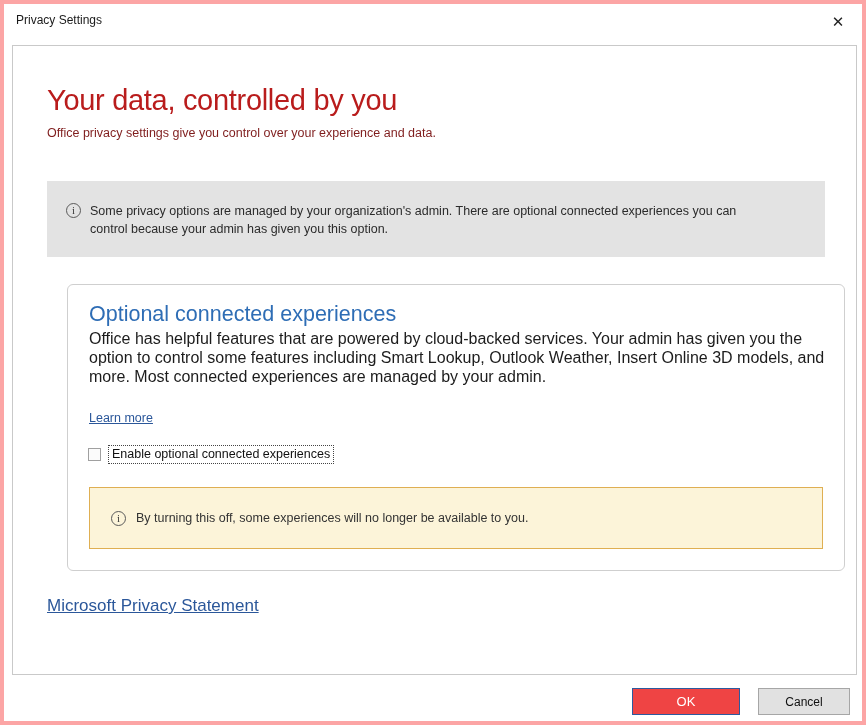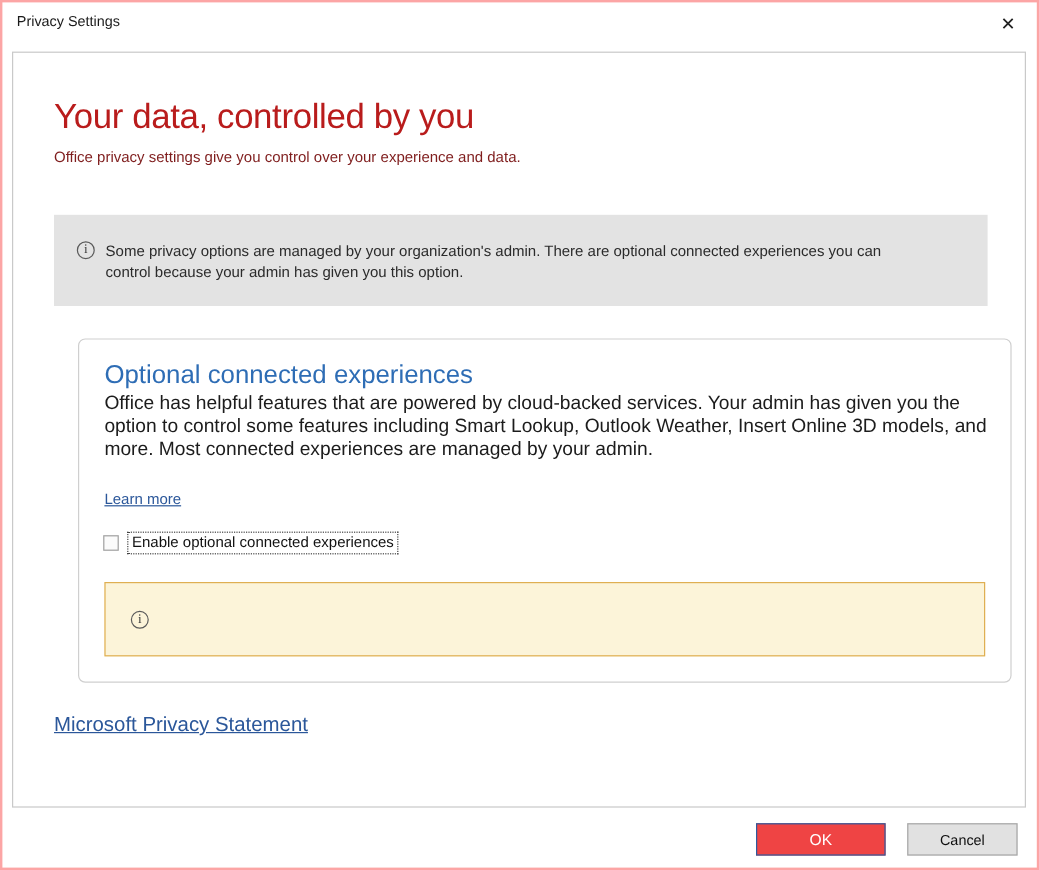--- a/index.html
+++ b/index.html
@@ -4,21 +4,21 @@
 <style>
   * { margin: 0; padding: 0; box-sizing: border-box; }
   html, body { background: #ffffff; }
   body { font-family: "Liberation Sans", sans-serif; }
 
   .window {
     position: relative;
     width: 866px;
     height: 725px;
     background: #ffffff;
-    border: 2px solid #fca5a5;
+    border: 4px solid #fca5a5;
     overflow: hidden;
   }
 
   
   .titlebar-text {
     position: absolute;
     left: 12px; top: 9px;
     font-size: 12px;
     color: #1a1a1a;
   }
@@ -208,20 +208,21 @@
 
       <a class="learn-more">Learn more</a>
 
       <div class="checkbox-row">
         <span class="checkbox-box"></span>
         <span class="checkbox-label">Enable optional connected experiences</span>
       </div>
 
       <div class="warning-box">
         <span class="info-icon">i</span>
+        <span class="notice-text">By turning this off, some experiences will no longer be available to you.</span>
       </div>
 
     </div>
 
     <a class="privacy-link">Microsoft Privacy Statement</a>
 
   </div>
 
   <button class="ok-btn">OK</button>
 

